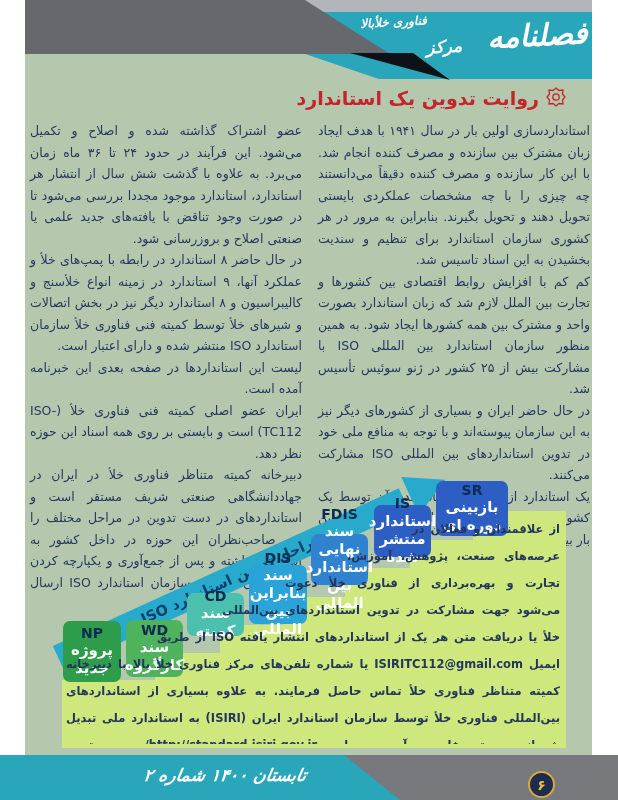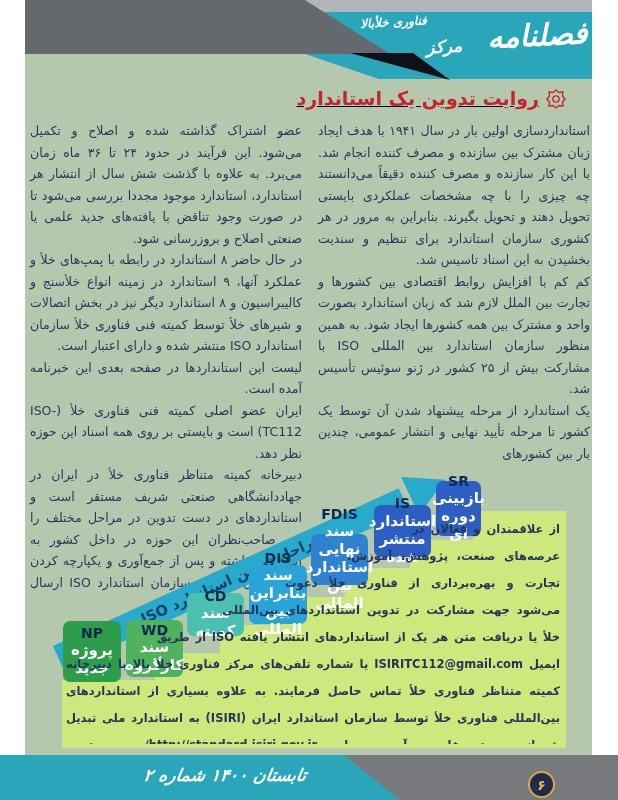--- a/index.html
+++ b/index.html
@@ -17,21 +17,21 @@
     clip-path:polygon(0 0,76.7% 0,100% 100%,0 100%);}
   .black-tri{position:absolute;left:350px;top:53px;width:100px;height:27px;background:#0e1216;
     clip-path:polygon(0 0,63% 0,100% 100%);}
   .masthead{position:absolute;top:10px;right:28px;width:270px;height:66px;color:#ffffff;
     transform:rotate(-3deg);direction:rtl;}
   .m-main{position:absolute;right:2px;top:12px;font-size:30px;font-weight:bold;font-style:italic;}
   .m-mid{position:absolute;right:128px;top:26px;font-size:17px;font-weight:bold;font-style:italic;}
   .m-small{position:absolute;right:162px;top:2px;font-size:12px;font-weight:bold;font-style:italic;}
 
   
-  .title-row{position:absolute;top:87px;right:52px;display:flex;direction:rtl;align-items:flex-end;gap:7px;text-decoration:underline;}
+  .title-row{position:absolute;top:87px;right:52px;display:flex;direction:rtl;align-items:flex-start;gap:7px;}
   .title-row h1{margin:0;font-size:19px;font-weight:bold;color:#c4242b;}
 
   
   .columns{position:absolute;top:120px;left:30px;width:560px;display:flex;direction:rtl;
     justify-content:space-between;color:#27375f;}
   .col{width:272px;font-size:12.5px;line-height:21.5px;text-align:justify;direction:rtl;}
   .col p{margin:0;}
 
   
   .yellow-bg{position:absolute;left:62px;top:511px;width:504px;height:237px;background:#cfe87d;
@@ -48,21 +48,21 @@
   .stage{position:absolute;border-radius:7px;display:flex;flex-direction:column;align-items:center;
     justify-content:center;padding:2px;box-sizing:border-box;}
   .stage .code{font-weight:bold;font-size:14px;color:#0c2a52;line-height:1.1;}
   .stage .lbl{font-size:15px;font-weight:bold;color:#ffffff;text-align:center;line-height:1.2;direction:rtl;}
   .st-np{left:63px;top:621px;width:58px;height:61px;}
   .st-wd{left:126px;top:620px;width:57px;height:57px;}
   .st-cd{left:187px;top:593px;width:57px;height:43px;}
   .st-dis{left:249px;top:565px;width:58px;height:59px;}
   .st-fdis{left:311px;top:534px;width:57px;height:51px;}
   .st-is{left:374px;top:505px;width:57px;height:52px;}
-  .st-sr{left:436px;top:481px;width:45px;height:55px;}
+  .st-sr{left:436px;top:481px;width:72px;height:55px;}
 
   
   .notice{position:absolute;left:66px;top:516px;width:494px;height:228px;direction:rtl;
     text-align:justify;font-size:11.5px;font-weight:bold;color:#24365c;line-height:27px;overflow:hidden;}
   .notice .fl{float:left;clear:left;height:27px;}
   .fl1{width:346px;}.fl2{width:281px;}.fl3{width:219px;}.fl4{width:156px;}.fl5{width:91px;}
   .notice p{margin:0;}
 
   
   .footer-gray{position:absolute;left:340px;top:755px;width:278px;height:45px;background:#77797c;}
@@ -100,20 +100,21 @@
         </g>
       </svg>
     </span>
     <h1>روایت تدوین یک استاندارد</h1>
   </div>
 
   <div class="columns">
     <div class="col">
       <p>استانداردسازی اولین بار در سال ۱۹۴۱ با هدف ایجاد زبان مشترک بین سازنده و مصرف کننده انجام شد. با این کار سازنده و مصرف کننده دقیقاً می‌دانستند چه چیزی را با چه مشخصات عملکردی بایستی تحویل دهند و تحویل بگیرند. بنابراین به مرور در هر کشوری سازمان استاندارد برای تنظیم و سندیت بخشیدن به این اسناد تاسیس شد.</p>
       <p>کم کم با افزایش روابط اقتصادی بین کشورها و تجارت بین الملل لازم شد که زبان استاندارد بصورت واحد و مشترک بین همه کشورها ایجاد شود. به همین منظور سازمان استاندارد بین المللی ISO با مشارکت بیش از ۲۵ کشور در ژنو سوئیس تأسیس شد.</p>
+      <p>در حال حاضر ایران و بسیاری از کشورهای دیگر نیز به این سازمان پیوسته‌اند و با توجه به منافع ملی خود در تدوین استانداردهای بین المللی ISO مشارکت می‌کنند.</p>
       <p>یک استاندارد از مرحله پیشنهاد شدن آن توسط یک کشور تا مرحله تأیید نهایی و انتشار عمومی، چندین بار بین کشورهای</p>
     </div>
     <div class="col">
       <p>عضو اشتراک گذاشته شده و اصلاح و تکمیل می‌شود. این فرآیند در حدود ۲۴ تا ۳۶ ماه زمان می‌برد. به علاوه با گذشت شش سال از انتشار هر استاندارد، استاندارد موجود مجددا بررسی می‌شود تا در صورت وجود تناقض با یافته‌های جدید علمی یا صنعتی اصلاح و بروزرسانی شود.</p>
       <p>در حال حاضر ۸ استاندارد در رابطه با پمپ‌های خلأ و عملکرد آنها، ۹ استاندارد در زمینه انواع خلأسنج و کالیبراسیون و ۸ استاندارد دیگر نیز در بخش اتصالات و شیرهای خلأ توسط کمیته فنی فناوری خلأ سازمان استاندارد ISO منتشر شده و دارای اعتبار است.</p>
       <p>لیست این استانداردها در صفحه بعدی این خبرنامه آمده است.</p>
       <p>ایران عضو اصلی کمیته فنی فناوری خلأ (ISO-TC112) است و بایستی بر روی همه اسناد این حوزه نظر دهد.</p>
       <p>دبیرخانه کمیته متناظر فناوری خلأ در ایران در جهاددانشگاهی صنعتی شریف مستقر است و استانداردهای در دست تدوین در مراحل مختلف را بین صاحب‌نظران این حوزه در داخل کشور به اشتراک گذاشته و پس از جمع‌آوری و یکپارچه کردن نظرات، آن را برای سازمان استاندارد ISO ارسال می‌کند.</p>
     </div>
   </div>

